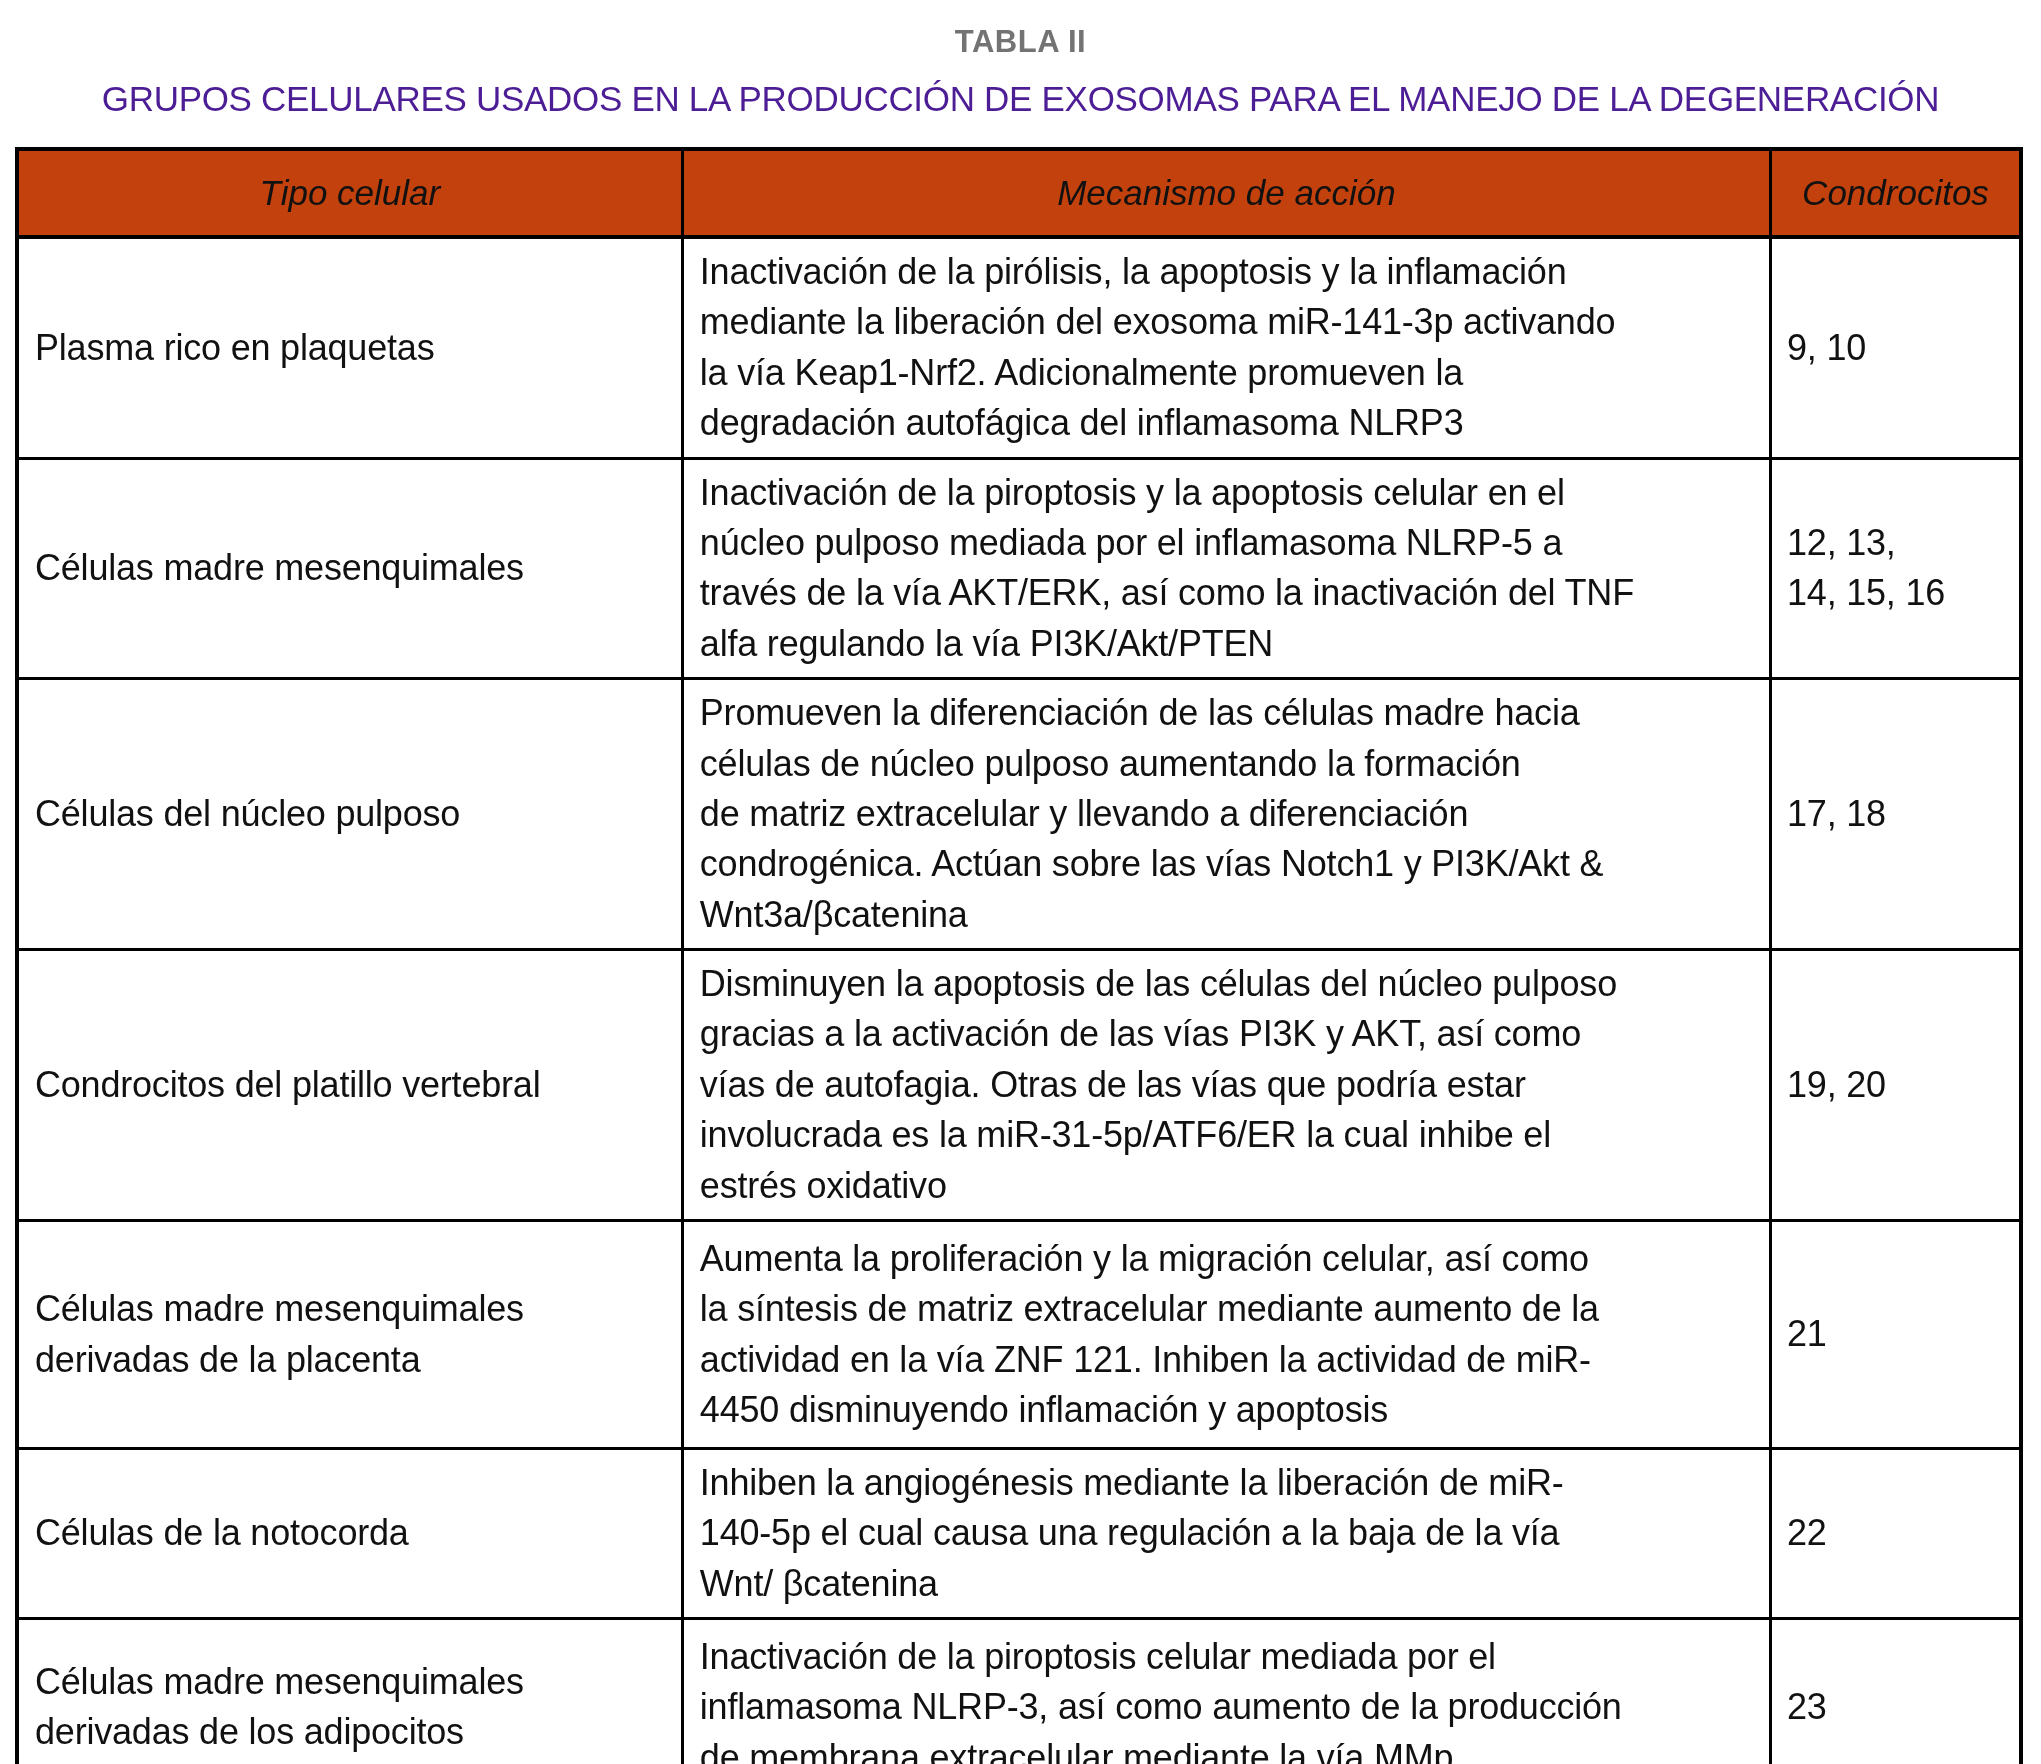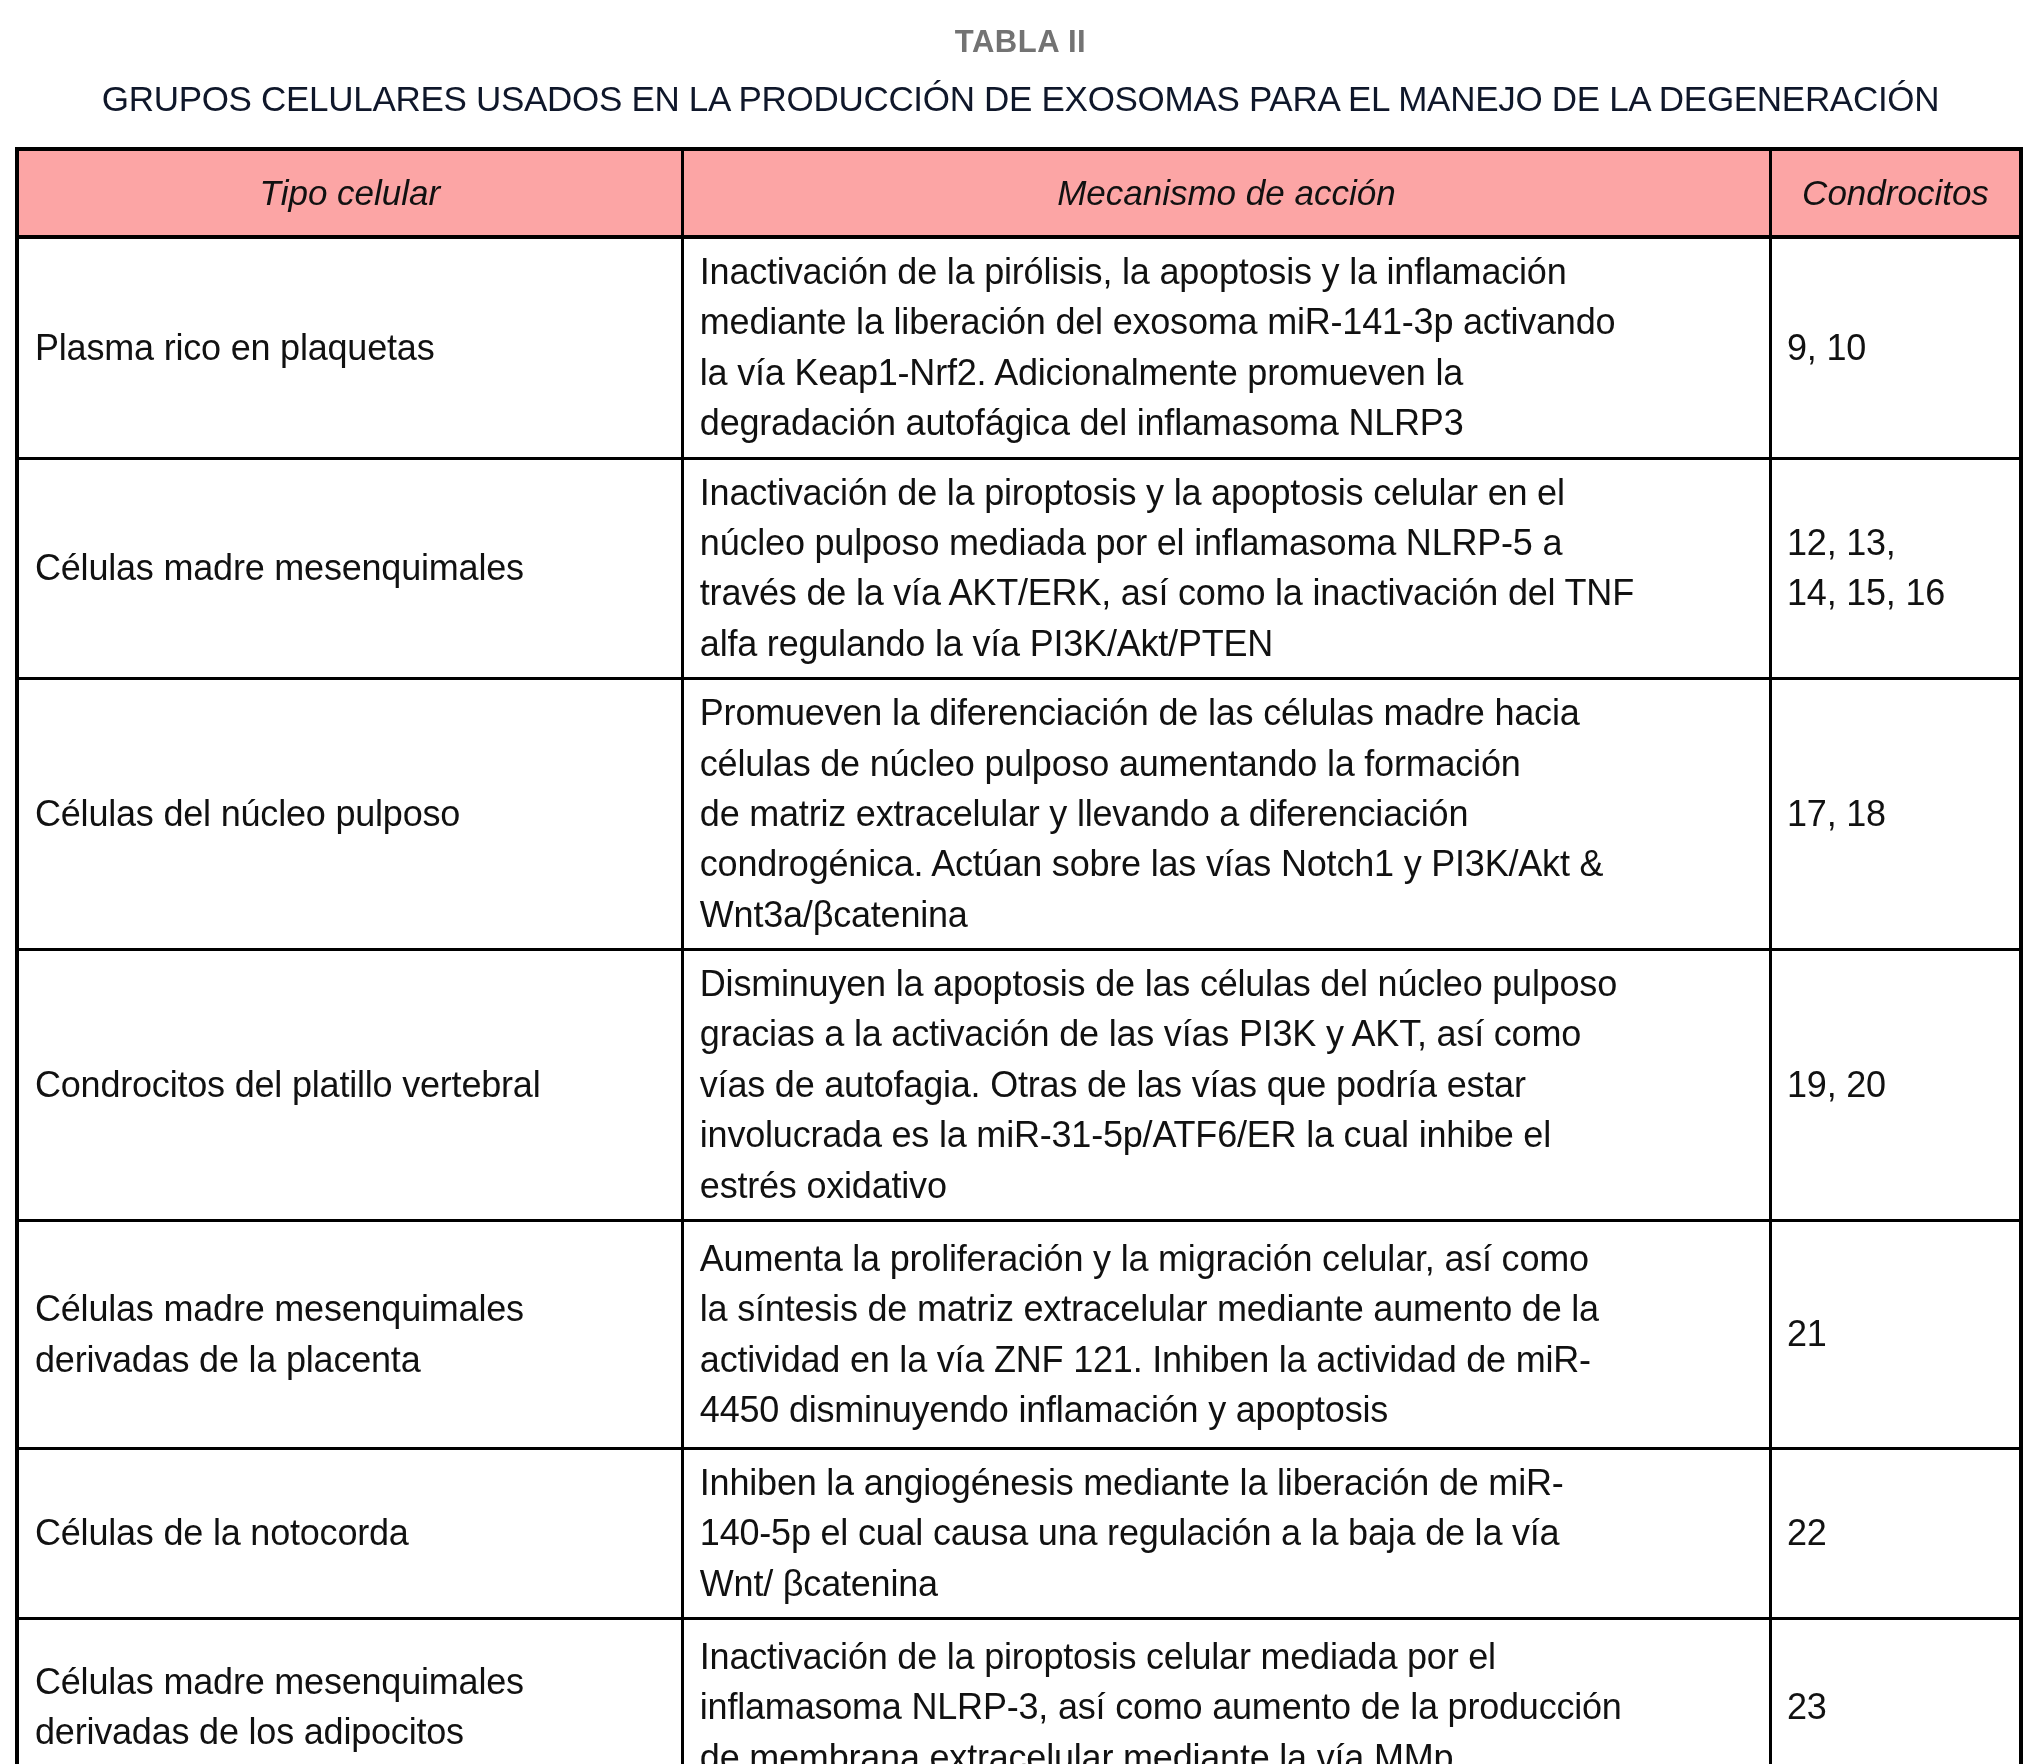--- a/index.html
+++ b/index.html
@@ -20,42 +20,42 @@
   .main-title {
     font-size: 31px;
     font-weight: bold;
     color: #737373;
     letter-spacing: 0.5px;
   }
   .subtitle {
     margin-top: 16px;
     font-size: 35px;
     line-height: 45px;
-    color: #0f172a;
+    color: #4c1d95;
     letter-spacing: -0.3px;
     font-stretch: condensed;
   }
 
   table.main {
     border-collapse: collapse;
     table-layout: fixed;
     width: 2008px;
     margin: 26px 18px 0 15px;
     border: 4px solid #000000;
   }
   col.c1 { width: 33.2%; }
   col.c2 { width: 54.3%; }
   col.c3 { width: 12.5%; }
 
   th, td {
     border: 3px solid #000000;
     vertical-align: middle;
   }
   thead th {
-    background: #fca5a5;
+    background: #c2410c;
     height: 88px;
     font-weight: normal;
     font-style: italic;
     font-size: 35px;
     text-align: center;
     border-bottom: 4px solid #000000;
   }
   td {
     font-size: 36px;
     line-height: 1.4;

